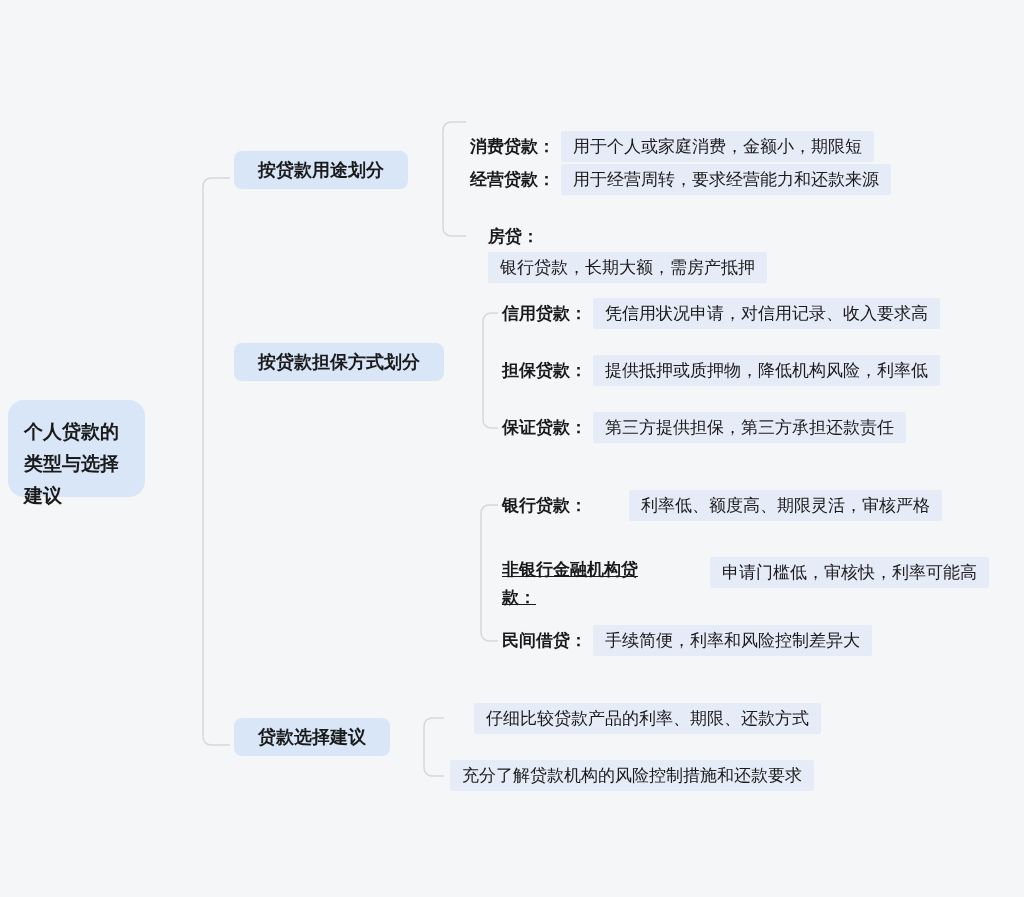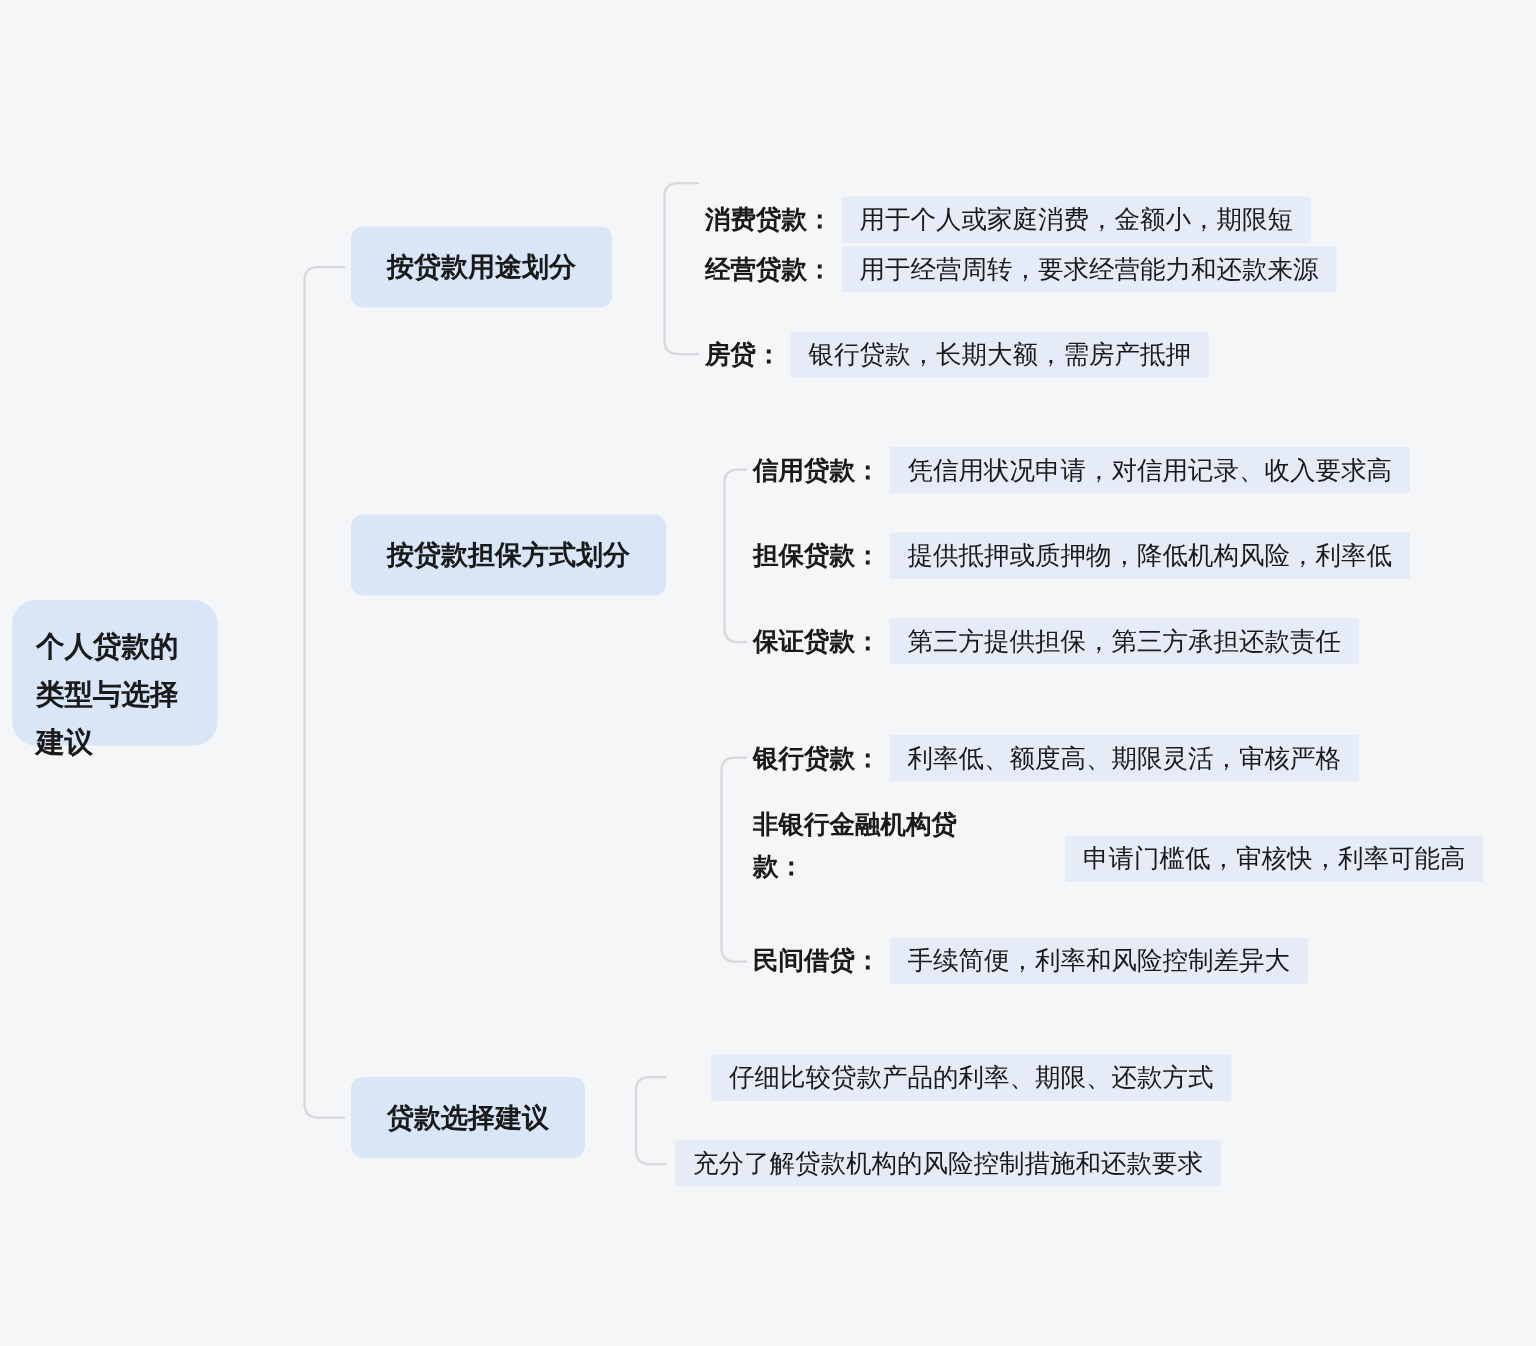--- a/index.html
+++ b/index.html
@@ -19,21 +19,21 @@
     overflow:hidden;
   }
   .connector-layer{position:absolute;left:0;top:0;width:1024px;height:897px;}
   .connector-layer path{fill:none;stroke:var(--line);stroke-width:1.5;}
   .topic{
     position:absolute;
     background:var(--node);
     border-radius:8px;
     display:flex;align-items:center;
     padding:0 24px;
-    height:54px;
+    height:38px;
     font-size:18px;font-weight:700;
     white-space:nowrap;
   }
   .root-topic{
     left:8px;top:400px;
     width:137px;height:97px;
     border-radius:16px;
     padding:16px;
     font-size:19px;line-height:32px;font-weight:700;
     white-space:normal;
@@ -83,47 +83,47 @@
   <div class="topic" style="left:234px;top:151px;">按贷款用途划分</div>
 
   <div class="row" style="left:470px;top:107px;margin-top:24px;">
     <span class="term">消费贷款：</span>
     <span class="hl">用于个人或家庭消费，金额小，期限短</span>
   </div>
   <div class="row" style="left:470px;top:164px;">
     <span class="term">经营贷款：</span>
     <span class="hl">用于经营周转，要求经营能力和还款来源</span>
   </div>
-  <div class="row" style="left:470px;top:221px;">
+  <div class="row" style="left:488px;top:221px;flex-direction:column;">
     <span class="term">房贷：</span>
     <span class="hl">银行贷款，长期大额，需房产抵押</span>
   </div>
 
   <div class="topic" style="left:234px;top:343px;">按贷款担保方式划分</div>
 
   <div class="row" style="left:502px;top:298px;">
     <span class="term">信用贷款：</span>
     <span class="hl">凭信用状况申请，对信用记录、收入要求高</span>
   </div>
   <div class="row" style="left:502px;top:355px;">
     <span class="term">担保贷款：</span>
     <span class="hl">提供抵押或质押物，降低机构风险，利率低</span>
   </div>
   <div class="row" style="left:502px;top:412px;">
     <span class="term">保证贷款：</span>
     <span class="hl">第三方提供担保，第三方承担还款责任</span>
   </div>
 
 
-  <div class="row" style="left:502px;top:490px;">
+  <div class="row" style="left:502px;top:490px;gap:36px;">
     <span class="term">银行贷款：</span>
     <span class="hl">利率低、额度高、期限灵活，审核严格</span>
   </div>
 
-  <div class="term-wrap" style="left:502px;top:536px;">非银行金融机构贷款：</div>
+  <div class="term-wrap" style="left:502px;top:556px;text-decoration:underline;">非银行金融机构贷款：</div>
   <div class="hl hl-abs" style="left:710px;top:557px;">申请门槛低，审核快，利率可能高</div>
   <div class="row" style="left:502px;top:625px;">
     <span class="term">民间借贷：</span>
     <span class="hl">手续简便，利率和风险控制差异大</span>
   </div>
 
   <div class="topic" style="left:234px;top:718px;">贷款选择建议</div>
 
   <div class="row" style="left:450px;top:703px;padding-left:24px;">
     <span class="hl">仔细比较贷款产品的利率、期限、还款方式</span>

